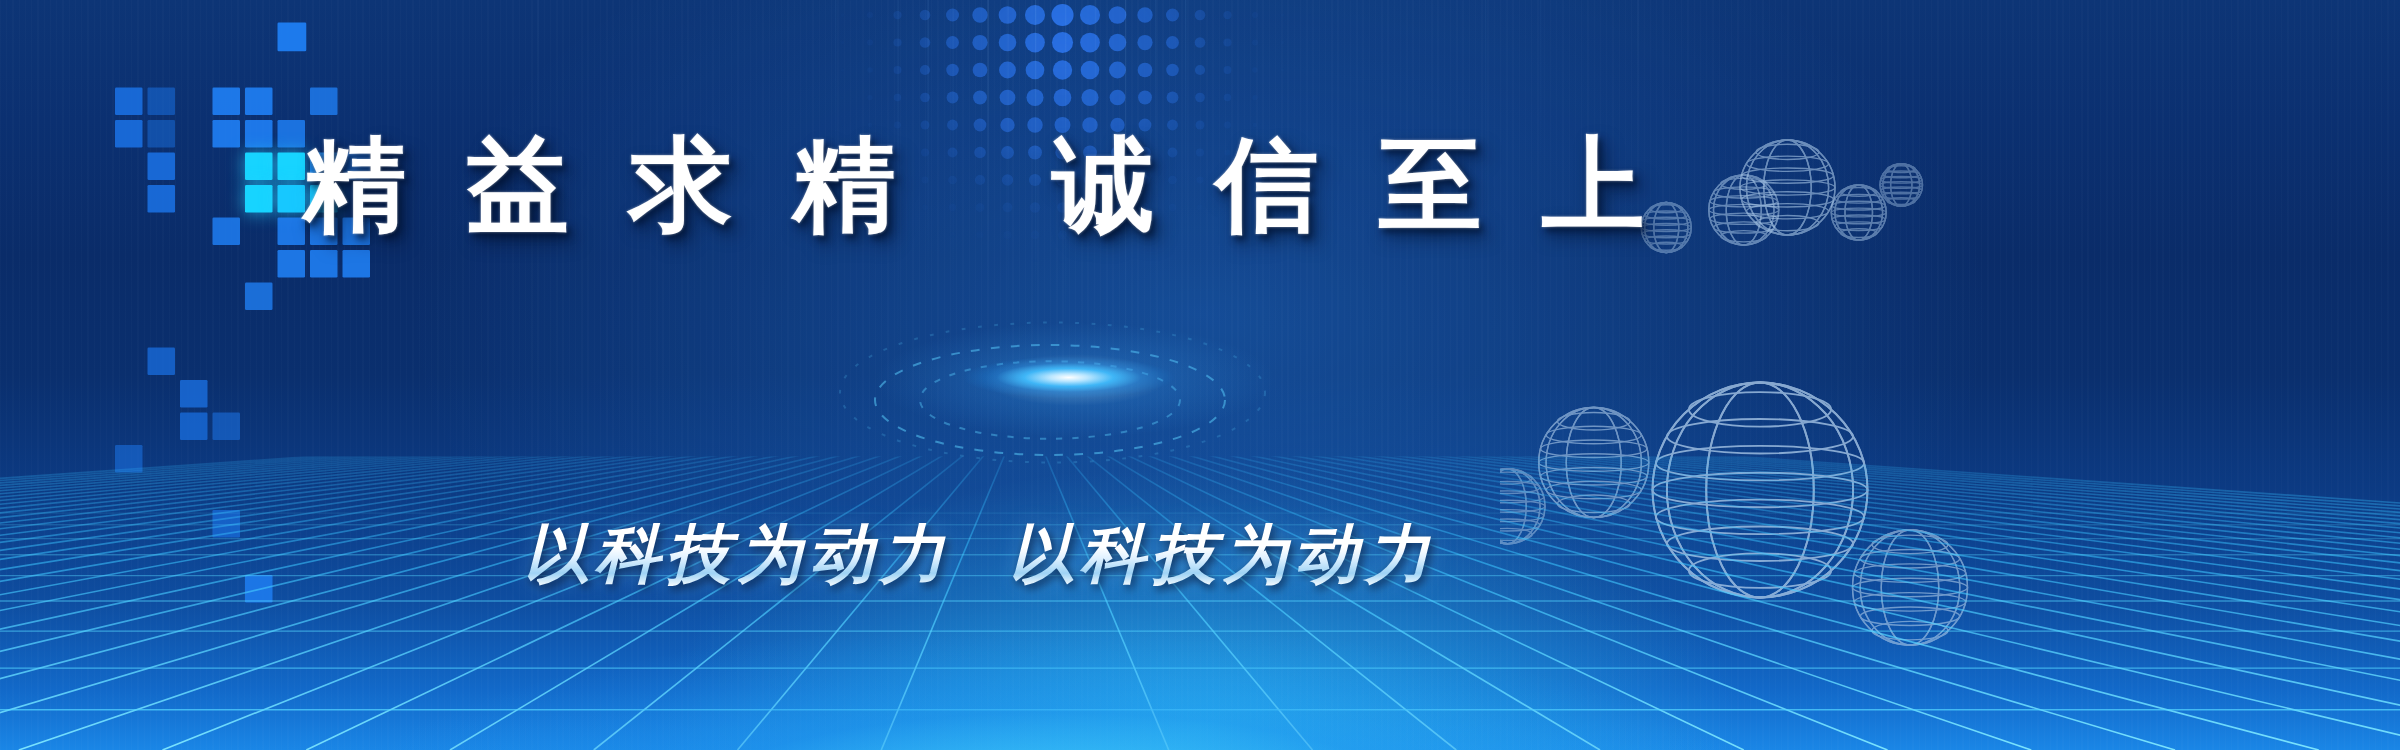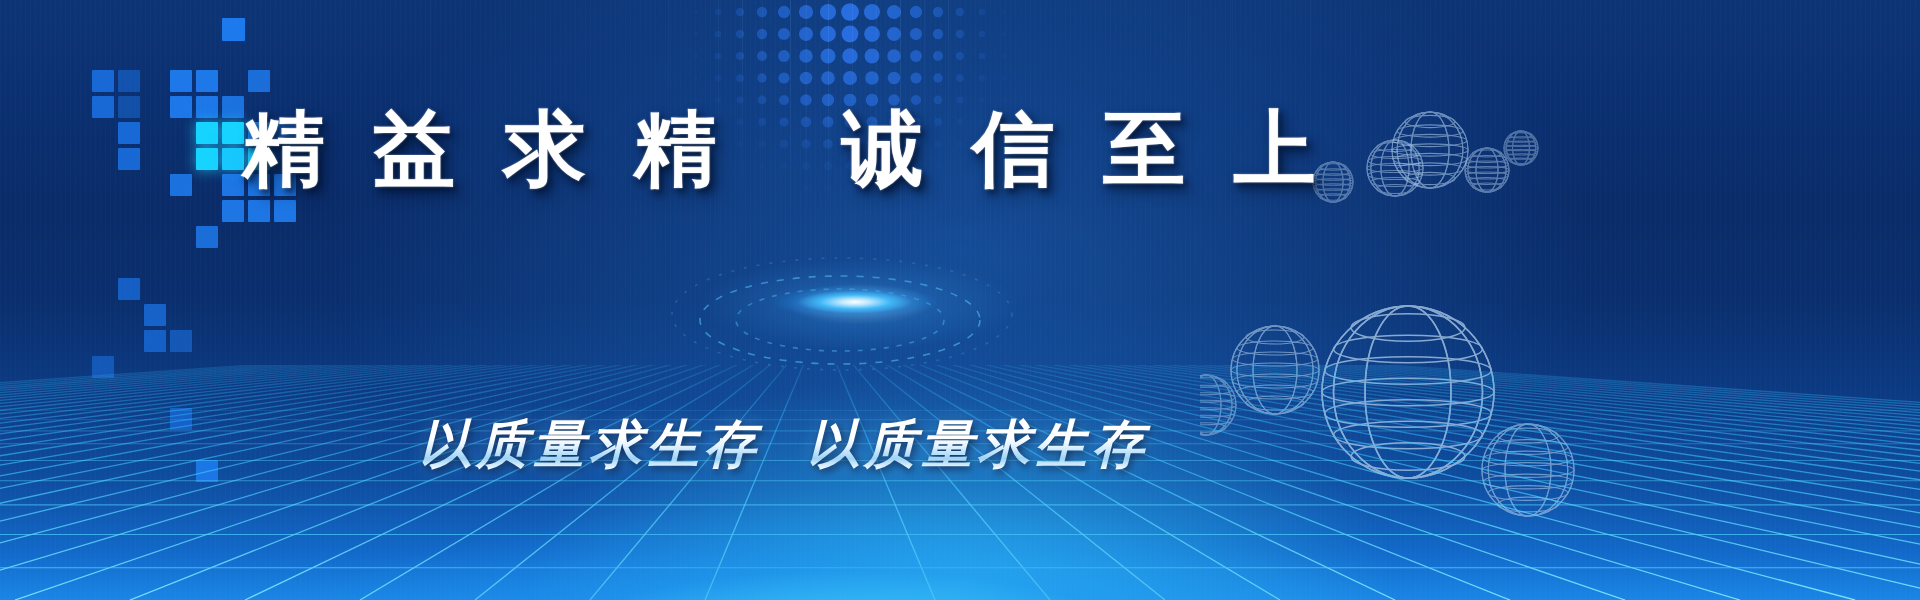--- a/index.html
+++ b/index.html
@@ -753,15 +753,15 @@
           <line x1="0" y1="115.8" x2="1920" y2="115.8" opacity="0.49"></line>
           <line x1="0" y1="139.9" x2="1920" y2="139.9" opacity="0.57"></line>
           <line x1="0" y1="169.5" x2="1920" y2="169.5" opacity="0.65"></line>
           <line x1="0" y1="202.8" x2="1920" y2="202.8" opacity="0.72"></line>
         </g>
       </svg>
     <div class="floor-glow"></div>
   </div>
 
   <div class="headline">精 益 求 精   诚 信 至 上</div>
-  <div class="subline">以质量求生存  以质量求生存</div>
+  <div class="subline">以科技为动力  以科技为动力</div>
 
 </div>
 
 </body></html>

